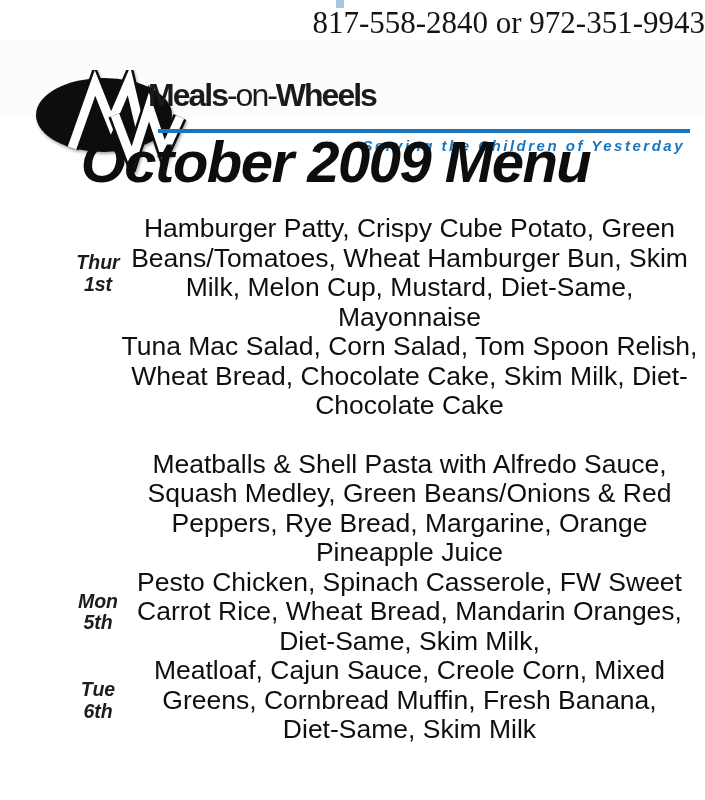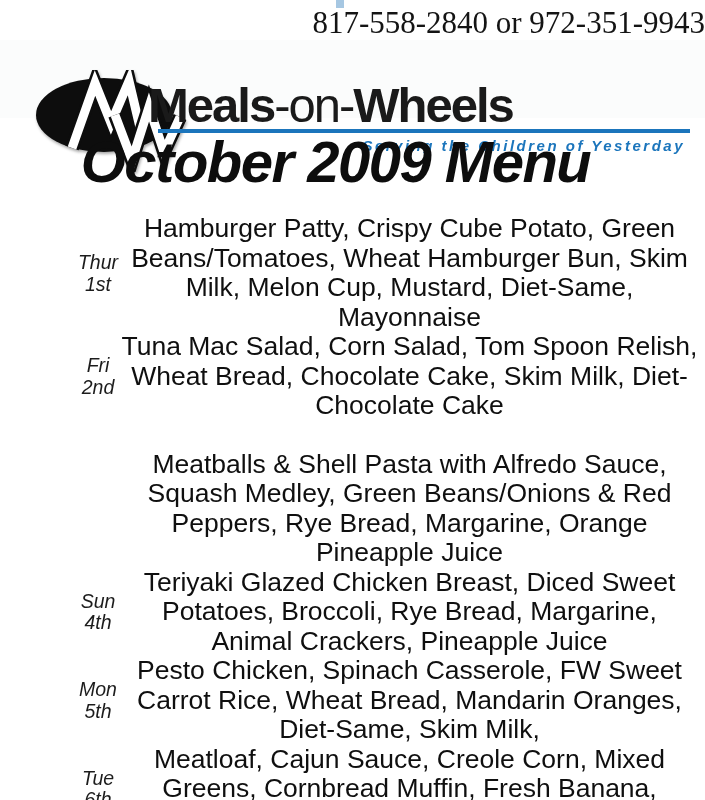--- a/index.html
+++ b/index.html
@@ -15,21 +15,21 @@
   .phone{
     position:absolute;top:5px;left:0;width:100%;text-align:right;
     font-family:"Liberation Serif","DejaVu Serif",serif;
     font-size:31px;color:#141414;letter-spacing:0px;
   }
   
   .logo-band{position:absolute;top:40px;left:0;width:100%;height:78px;background:#fbfcfc;}
   .logo-svg{position:absolute;left:12px;top:30px;filter:drop-shadow(1px 2px 1.5px rgba(0,0,0,0.35));}
   .brand{
     position:absolute;left:148px;top:37px;
-    font-size:49px;font-weight:700;color:#1a1a1a;letter-spacing:-2px;white-space:nowrap;
+    font-size:32px;font-weight:700;color:#1a1a1a;letter-spacing:-2px;white-space:nowrap;
   }
   .brand .sep{font-weight:400;}
   .brand-subtitle{
     position:absolute;right:15px;top:73px;
     font-size:12.5px;font-weight:700;color:#8e9da9;letter-spacing:4.5px;white-space:nowrap;
   }
   .brand-rule{position:absolute;left:158px;right:15px;top:89px;height:4px;background:#1b75bc;}
   .brand-tagline{
     position:absolute;right:20px;top:97px;
     font-size:15px;font-weight:700;font-style:italic;color:#1b75bc;letter-spacing:2.5px;white-space:nowrap;
@@ -38,21 +38,21 @@
   .page-title{
     position:absolute;top:128px;left:0;right:34px;text-align:center;
     font-size:58px;font-weight:700;font-style:italic;letter-spacing:-1.5px;color:#0d0d0d;
     white-space:nowrap;
   }
   
   .menu{position:absolute;top:214px;left:0;width:705px;}
   .menu-row{position:relative;}
   .day-label{
     position:absolute;left:48px;width:100px;text-align:center;
-    font-weight:400;font-style:italic;font-size:19.5px;line-height:21.5px;color:#1c1c1c;
+    font-weight:700;font-style:italic;font-size:19.5px;line-height:21.5px;color:#1c1c1c;
     top:50%;transform:translateY(-50%);white-space:pre-line;
   }
   .row-sat .day-label{top:-3px;transform:none;}
   .menu-text{
     margin-left:120px;margin-right:6px;text-align:center;
     font-size:26.5px;line-height:29.5px;color:#0f0f0f;white-space:pre-line;
   }
   .menu-gap{height:29px;}
 </style>
 </head>
@@ -82,41 +82,34 @@
 <div class="menu">
 
   <div class="menu-row">
     <div class="day-label"><span>Thur</span><br><span>1st</span></div>
     <div class="menu-text">Hamburger Patty, Crispy Cube Potato, Green
 Beans/Tomatoes, Wheat Hamburger Bun, Skim
 Milk, Melon Cup, Mustard, Diet-Same, Mayonnaise</div>
   </div>
 
   <div class="menu-row">
-    <div class="day-label"><span>Fri</span><br><span>2nd</span></div>
     <div class="menu-text">Tuna Mac Salad, Corn Salad, Tom Spoon Relish,
 Wheat Bread, Chocolate Cake, Skim Milk, Diet-
 Chocolate Cake</div>
   </div>
 
   <div class="menu-gap"></div>
 
   <div class="menu-row row-sat">
     <div class="menu-text">Meatballs &amp; Shell Pasta with Alfredo Sauce,
 Squash Medley, Green Beans/Onions &amp; Red
 Peppers, Rye Bread, Margarine, Orange
 Pineapple Juice</div>
   </div>
 
-  <div class="menu-row">
-    <div class="day-label"><span>Sun</span><br><span>4th</span></div>
-    <div class="menu-text">Teriyaki Glazed Chicken Breast, Diced Sweet
-Potatoes, Broccoli, Rye Bread, Margarine,
-Animal Crackers, Pineapple Juice</div>
-  </div>
 
   <div class="menu-row">
     <div class="day-label"><span>Mon</span><br><span>5th</span></div>
     <div class="menu-text">Pesto Chicken, Spinach Casserole, FW Sweet
 Carrot Rice, Wheat Bread, Mandarin Oranges,
 Diet-Same, Skim Milk,</div>
   </div>
 
   <div class="menu-row">
     <div class="day-label"><span>Tue</span><br><span>6th</span></div>

